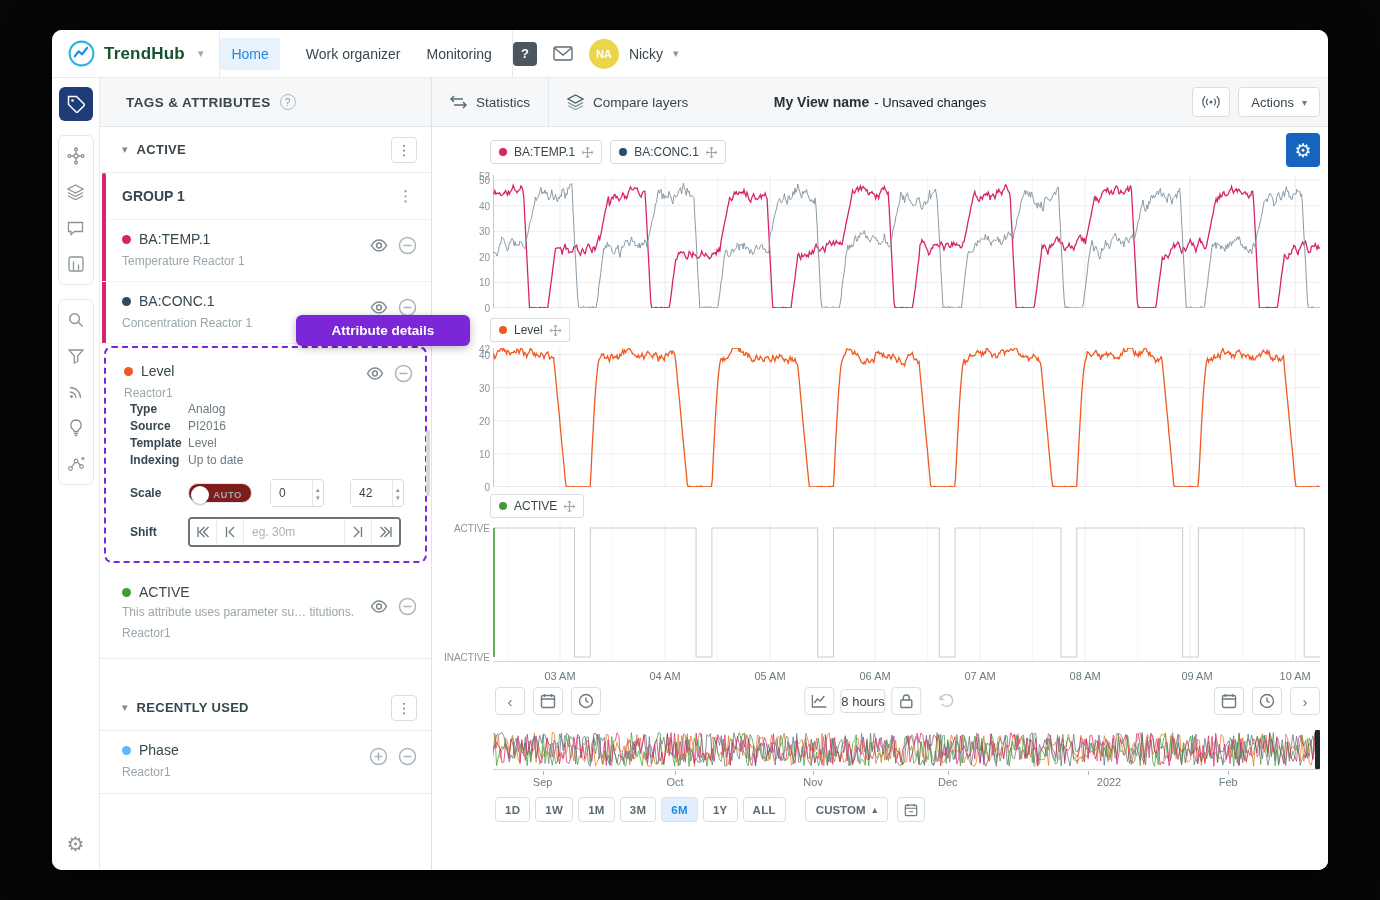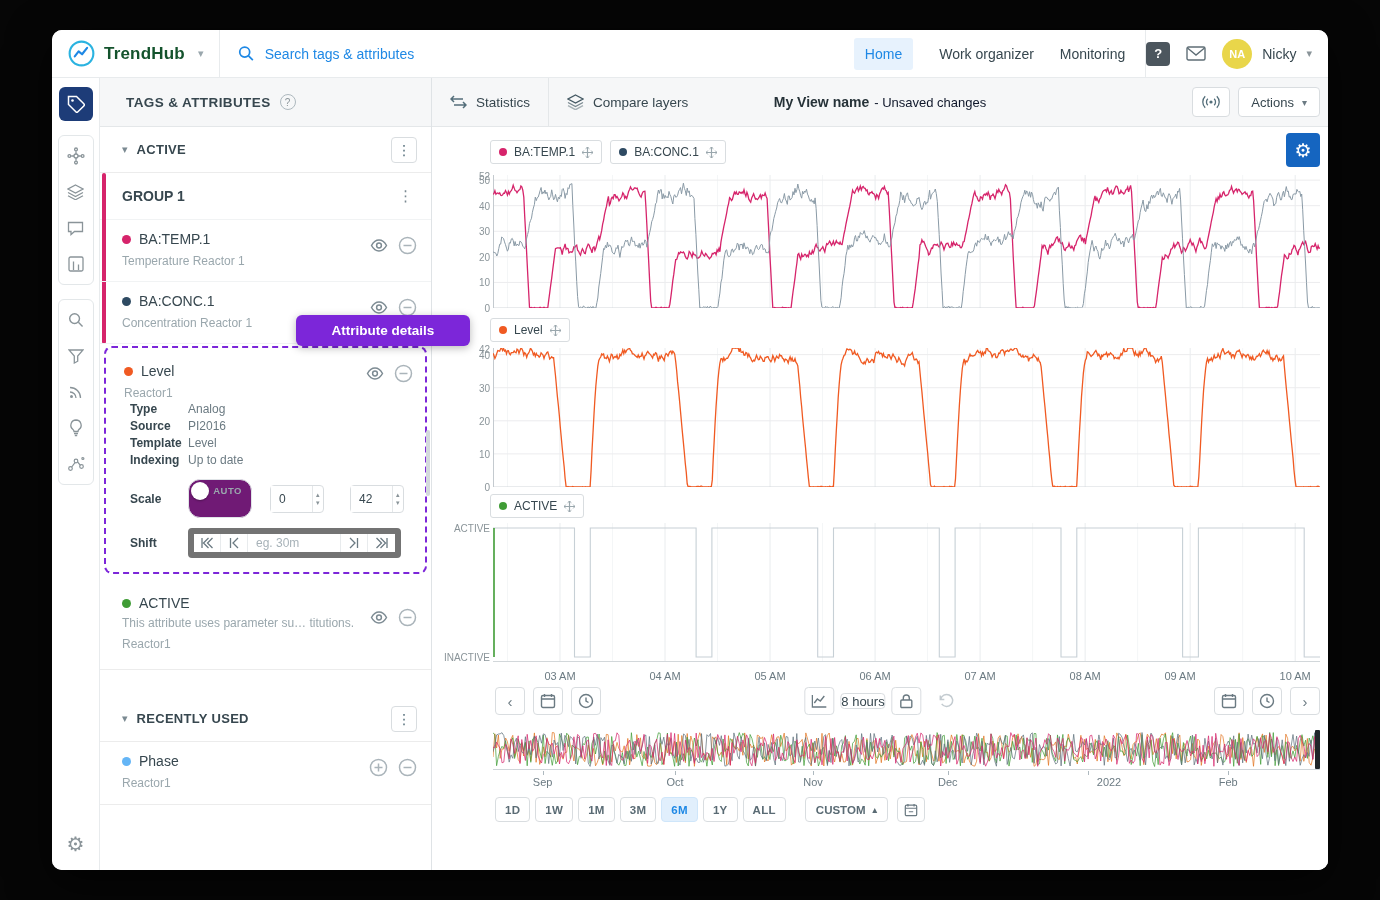--- a/index.html
+++ b/index.html
@@ -80,33 +80,33 @@
 
   .dashed-box { margin:2px 4px 10px 4px; border:2px dashed var(--purple,#7c26d9); border-radius:8px;
                 padding:4px 0 14px 0; }
   .dashed-box .tag-item { height:49px; border-bottom:none; padding-left:18px; }
   .dashed-box .ti-icons { top:12px; right:12px; }
   .kv { display:flex; padding:0 0 0 24px; line-height:17px; }
   .kv-label { width:58px; font-size:12px; font-weight:700; color:#37474f; }
   .kv-value { font-size:12px; color:#6b7a82; }
   .ctl-row { display:flex; align-items:center; padding:10px 12px 0 24px; }
   .ctl-label { width:58px; font-size:12px; font-weight:700; color:#37474f; flex:none; }
-  .toggle { width:64px; height:39px; border-radius:12px; background:#701a75; border:1px solid #e0e4e7;
+  .toggle { width:64px; height:20px; border-radius:12px; background:#7f1d1d; border:1px solid #e0e4e7;
             position:relative; cursor:pointer; margin-right:18px; flex:none; }
   .toggle-knob { position:absolute; left:2px; top:2px; width:18px; height:18px; border-radius:50%;
                  background:#fff; box-shadow:0 1px 2px rgba(0,0,0,.3); }
   .toggle-label { position:absolute; right:9px; top:5px; font-size:9.5px; font-weight:700; color:#9aa7ad; letter-spacing:.5px; }
   .numbox { display:flex; align-items:stretch; border:1px solid #d9dde0; border-radius:4px; height:28px;
             width:54px; background:#fff; flex:none; }
   .numbox.first { margin-right:26px; }
   .numbox input { border:none; outline:none; width:100%; font-size:12px; color:#37474f; padding-left:8px; min-width:0; }
   .stepper { display:flex; flex-direction:column; justify-content:center; border-left:1px solid #e4e7e9;
              width:15px; align-items:center; gap:1px; }
   .stepper span { font-size:7px; color:#8a9499; line-height:7px; cursor:pointer; }
-  .shift-group { display:flex; align-items:stretch; height:30px; border:6px solid #737373; border-radius:4px;
+  .shift-group { display:flex; align-items:stretch; height:30px; border:2px solid #737373; border-radius:4px;
                  overflow:hidden; flex:1; margin-right:12px; background:#fff; }
   .sg-btn { width:27px; display:flex; align-items:center; justify-content:center; background:#fff; border:none;
             border-right:1px solid #e8ebed; cursor:pointer; flex:none; padding:0; }
   .sg-btn.last { border-right:none; }
   .sg-input { flex:1; border:none; outline:none; font-size:12px; color:#37474f; padding:0 8px;
               border-right:1px solid #e8ebed; min-width:0; }
   .sg-input::placeholder { color:#a7b2b8; opacity:1; }
   .ti-active { height:86px; border-bottom:1px solid #ececec; }
   .ti-active .ti-icons { top:24px; }
   .recent-spacer { height:26px; }
@@ -142,21 +142,21 @@
           transform:translateY(-50%); }
   .xaxis { position:absolute; top:543px; left:61px; width:827px; height:14px; }
   .xaxis span { position:absolute; font-size:11px; color:#6b7a82; transform:translateX(-50%); white-space:nowrap; }
 
   .navrow { position:absolute; top:560px; left:0; right:0; height:32px; }
   .nr-left { position:absolute; left:63px; display:flex; gap:8px; }
   .nr-center { position:absolute; left:50%; transform:translateX(-50%); display:flex; gap:6px; align-items:center; }
   .nr-right { position:absolute; right:8px; display:flex; gap:8px; }
   .sq-btn { width:30px; height:28px; }
   .arrow-btn { font-size:15px; color:#6b7a82; }
-  .range-btn { padding:0 0; height:16px; font-size:13px; }
+  .range-btn { padding:0 0; height:24px; font-size:13px; }
   .ghost-icon { border:none; background:none; margin-left:10px; cursor:default; display:flex; }
 
   .overview { position:absolute; left:61px; width:827px; top:603px; height:40px; border-bottom:1px solid #cfd5d9; }
   .ov-handle { position:absolute; right:0; top:0; bottom:0; width:5px; background:#20262a; border-radius:1px; cursor:ew-resize; }
   .months { position:absolute; left:61px; width:827px; top:649px; height:14px; }
   .months .m { position:absolute; transform:translateX(-50%); font-size:11px; color:#6b7a82; }
   .months .mtick { position:absolute; width:1px; height:4px; background:#aeb9bf; top:-5px; }
 
   .zoomrow { position:absolute; top:670px; left:63px; display:flex; align-items:center; gap:5px; }
   .zbtn { height:25px; padding:0 9px; font-size:11.5px; font-weight:700; color:#5a6b74; letter-spacing:.3px; }
@@ -174,27 +174,20 @@
   <div class="topbar">
     <div class="logo-wrap">
       <svg width="27" height="27" viewBox="0 0 28 28">
         <circle cx="14" cy="14" r="12.3" fill="none" stroke="#2bb3e0" stroke-width="2.2"></circle>
         <path d="M7 17l4-5.2 3.6 3 5.2-6.6" fill="none" stroke="#1e88e5" stroke-width="2.2" stroke-linecap="round" stroke-linejoin="round"></path>
       </svg>
       <span class="brand">TrendHub</span>
       <span class="brand-chev">▾</span>
     </div>
     <div class="tb-divider"></div>
-    <div class="search-wrap">
-      <svg width="17" height="17" viewBox="0 0 17 17" fill="none" stroke="#1e88e5" stroke-width="1.8">
-        <circle cx="7" cy="7" r="5.2"></circle>
-          <path d="M11 11l4.5 4.5"></path>
-      </svg>
-      <input class="search-input" placeholder="Search tags &amp; attributes" style="">
-    </div>
     <nav class="top-nav">
       <button class="nav-item active">Home</button>
       <button class="nav-item">Work organizer</button>
       <button class="nav-item">Monitoring</button>
     </nav>
     <div class="tb-divider2"></div>
     <div class="tb-right">
       <button class="help-sq">?</button>
       <button class="mail-btn">
         <svg width="20" height="15" viewBox="0 0 20 15" fill="none" stroke="#5f6e76" stroke-width="1.4">
@@ -572,21 +565,21 @@
         </div>
       </div>
 
       <div class="xaxis" id="xaxis">
           <span style="left: 66.987px;">03 AM</span>
           <span style="left: 172.016px;">04 AM</span>
           <span style="left: 277.045px;">05 AM</span>
           <span style="left: 382.074px;">06 AM</span>
           <span style="left: 487.103px;">07 AM</span>
           <span style="left: 592.132px;">08 AM</span>
-          <span style="left: 687px;">09 AM</span>
+          <span style="left: 704px;">09 AM</span>
           <span style="left: 802.19px;">10 AM</span>
         </div>
 
       <div class="navrow">
         <div class="nr-left">
           <button class="btn sq-btn arrow-btn">‹</button>
           <button class="btn sq-btn">
             <svg width="16" height="16" viewBox="0 0 16 16" fill="none" stroke="#6b7a82" stroke-width="1.4">
               <rect x="1.5" y="2.5" width="13" height="12" rx="1.5"></rect>
                 <path d="M1.5 6h13M4.5 1v3M11.5 1v3"></path>

